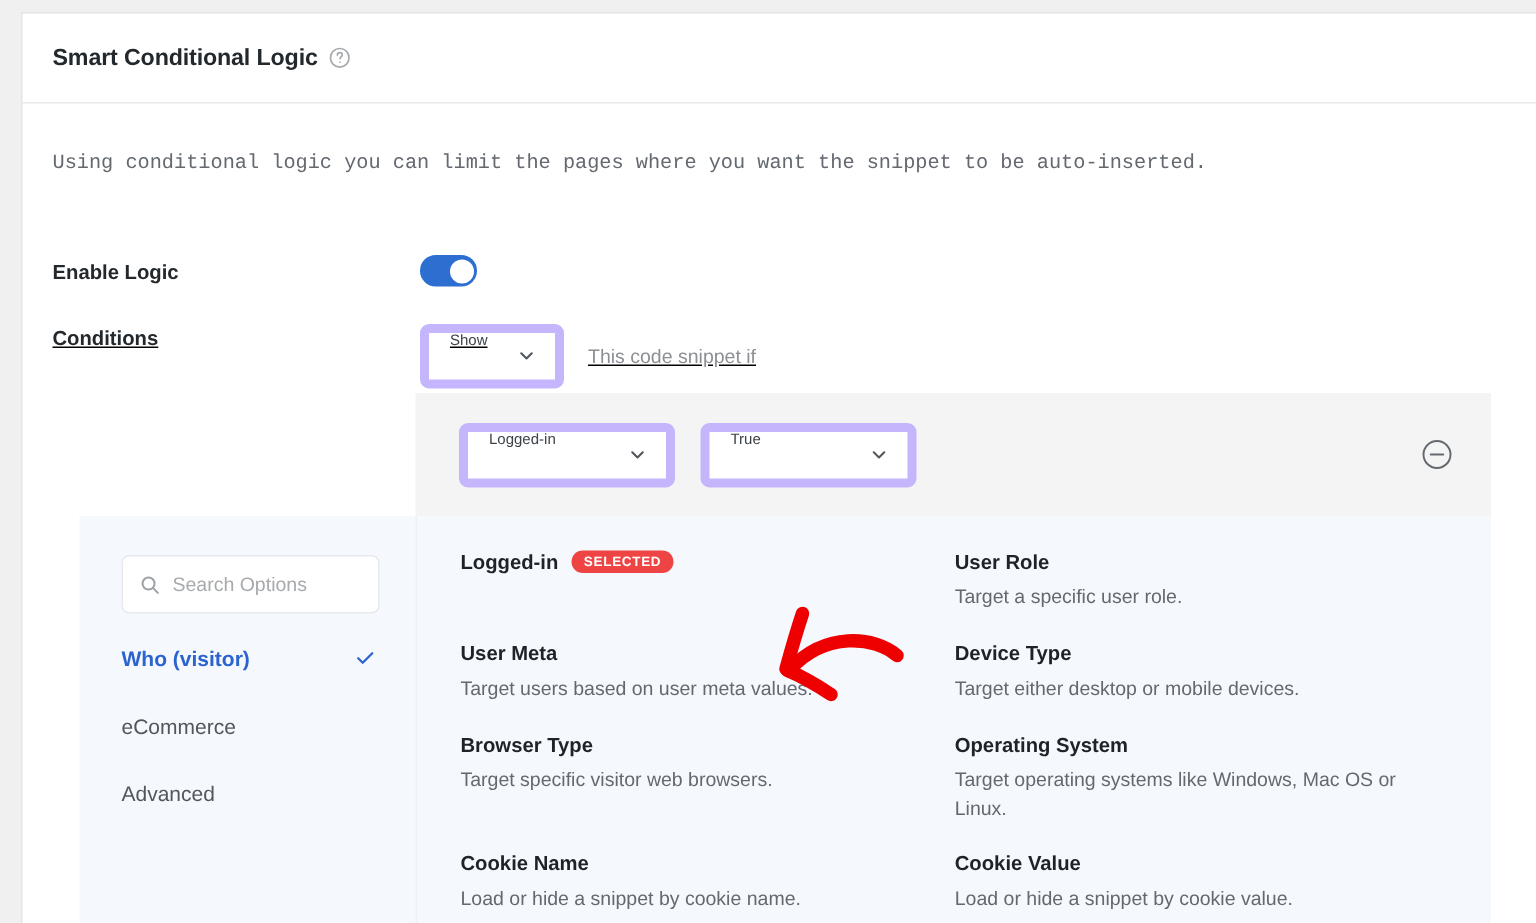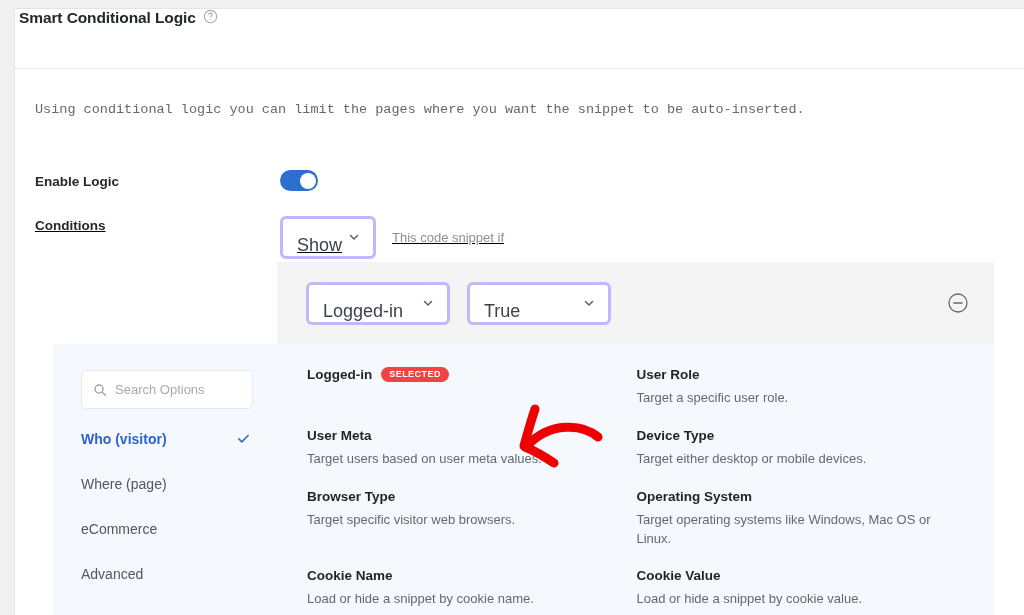--- a/index.html
+++ b/index.html
@@ -20,21 +20,22 @@
     border-right: none;
     border-bottom: none;
     overflow: hidden;
   }
 
   
   .panel-header {
     height: 60px;
     border-bottom: 1px solid #e5e7eb;
     display: flex;
-    padding: 0 4px;
+    align-items: center;
+    padding: 0 20px;
   }
   .panel-title {
     font-size: 15.5px;
     font-weight: 700;
     color: #23282d;
     letter-spacing: -0.1px;
   }
   .help-icon {
     margin-left: 7px;
     width: 15px; height: 15px;
@@ -87,27 +88,27 @@
     top: 2.5px; right: 2.5px;
     width: 16px; height: 16px;
     border-radius: 50%;
     background: #ffffff;
   }
 
   
   .select {
     position: relative;
     height: 43px;
-    border: 3px solid #c4b5fd;
+    border: 6px solid #c4b5fd;
     border-radius: 6px;
     background: #ffffff;
     display: flex;
-    align-items: flex-end;
+    align-items: flex-start;
     padding: 0 34px 0 14px;
-    font-size: 18px;
+    font-size: 10px;
     color: #3c434a;
     cursor: pointer;
     white-space: nowrap;
   }
   .select .chev {
     position: absolute;
     right: 13px; top: 50%;
     transform: translateY(-50%);
     color: #50575e;
     display: flex;
@@ -337,23 +338,20 @@
     <div class="filter-list">
       <div class="filter-item active">
         <span>Who (visitor)</span>
         <span class="check">
           <svg width="15" height="15" viewBox="0 0 16 16" fill="none" stroke="currentColor" stroke-width="1.6" stroke-linecap="round" stroke-linejoin="round">
               <path d="M3 8.4 6.2 11.6 13 4.8"></path>
             </svg>
         </span>
       </div>
       <div class="filter-item">
-        <span>Where (page)</span>
-      </div>
-      <div class="filter-item">
         <span>eCommerce</span>
       </div>
       <div class="filter-item">
         <span>Advanced</span>
       </div>
     </div>
   </div>
 
   <div class="options-panel">
 

